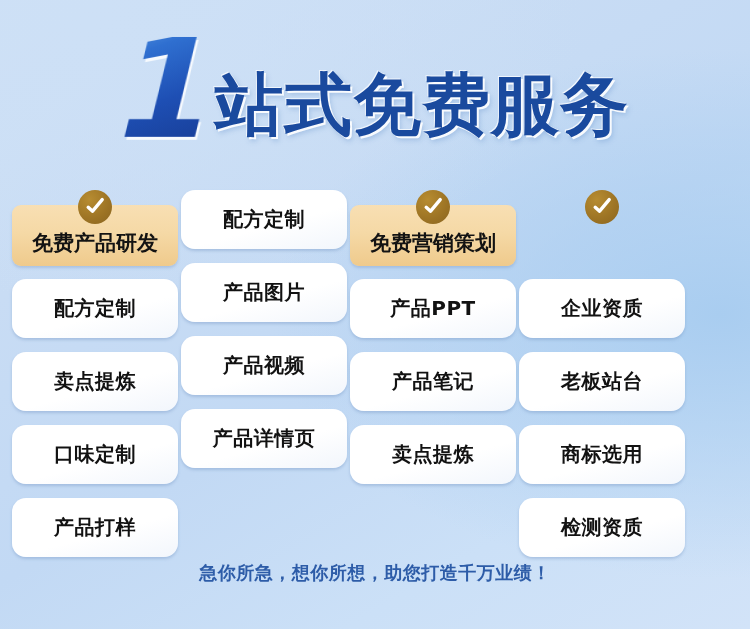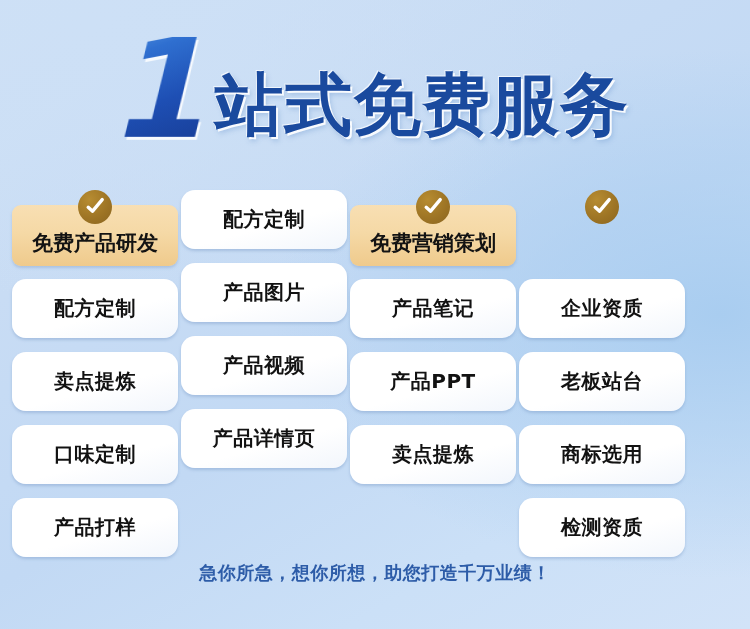--- a/index.html
+++ b/index.html
@@ -230,24 +230,24 @@
         <div class="head-plate">
           <span class="head-label">免费营销策划</span>
         </div>
         <div class="check-badge">
           <svg width="20" height="20" viewBox="0 0 20 20" aria-hidden="true">
             <path d="M3.2 10.3 L7.6 14.2 L17.2 2.6" fill="none" stroke="#ffffff" stroke-width="3.4" stroke-linecap="round" stroke-linejoin="round"></path>
           </svg>
         </div>
       </div>
       <div class="cell">
+        <span class="cell-label">产品PPT</span>
+      </div>
+      <div class="cell">
         <span class="cell-label">产品笔记</span>
-      </div>
-      <div class="cell">
-        <span class="cell-label">产品PPT</span>
       </div>
       <div class="cell">
         <span class="cell-label">卖点提炼</span>
       </div>
     </div>
 
     <div class="col">
       <div class="col-head">
         <div class="check-badge">
           <svg width="20" height="20" viewBox="0 0 20 20" aria-hidden="true">

